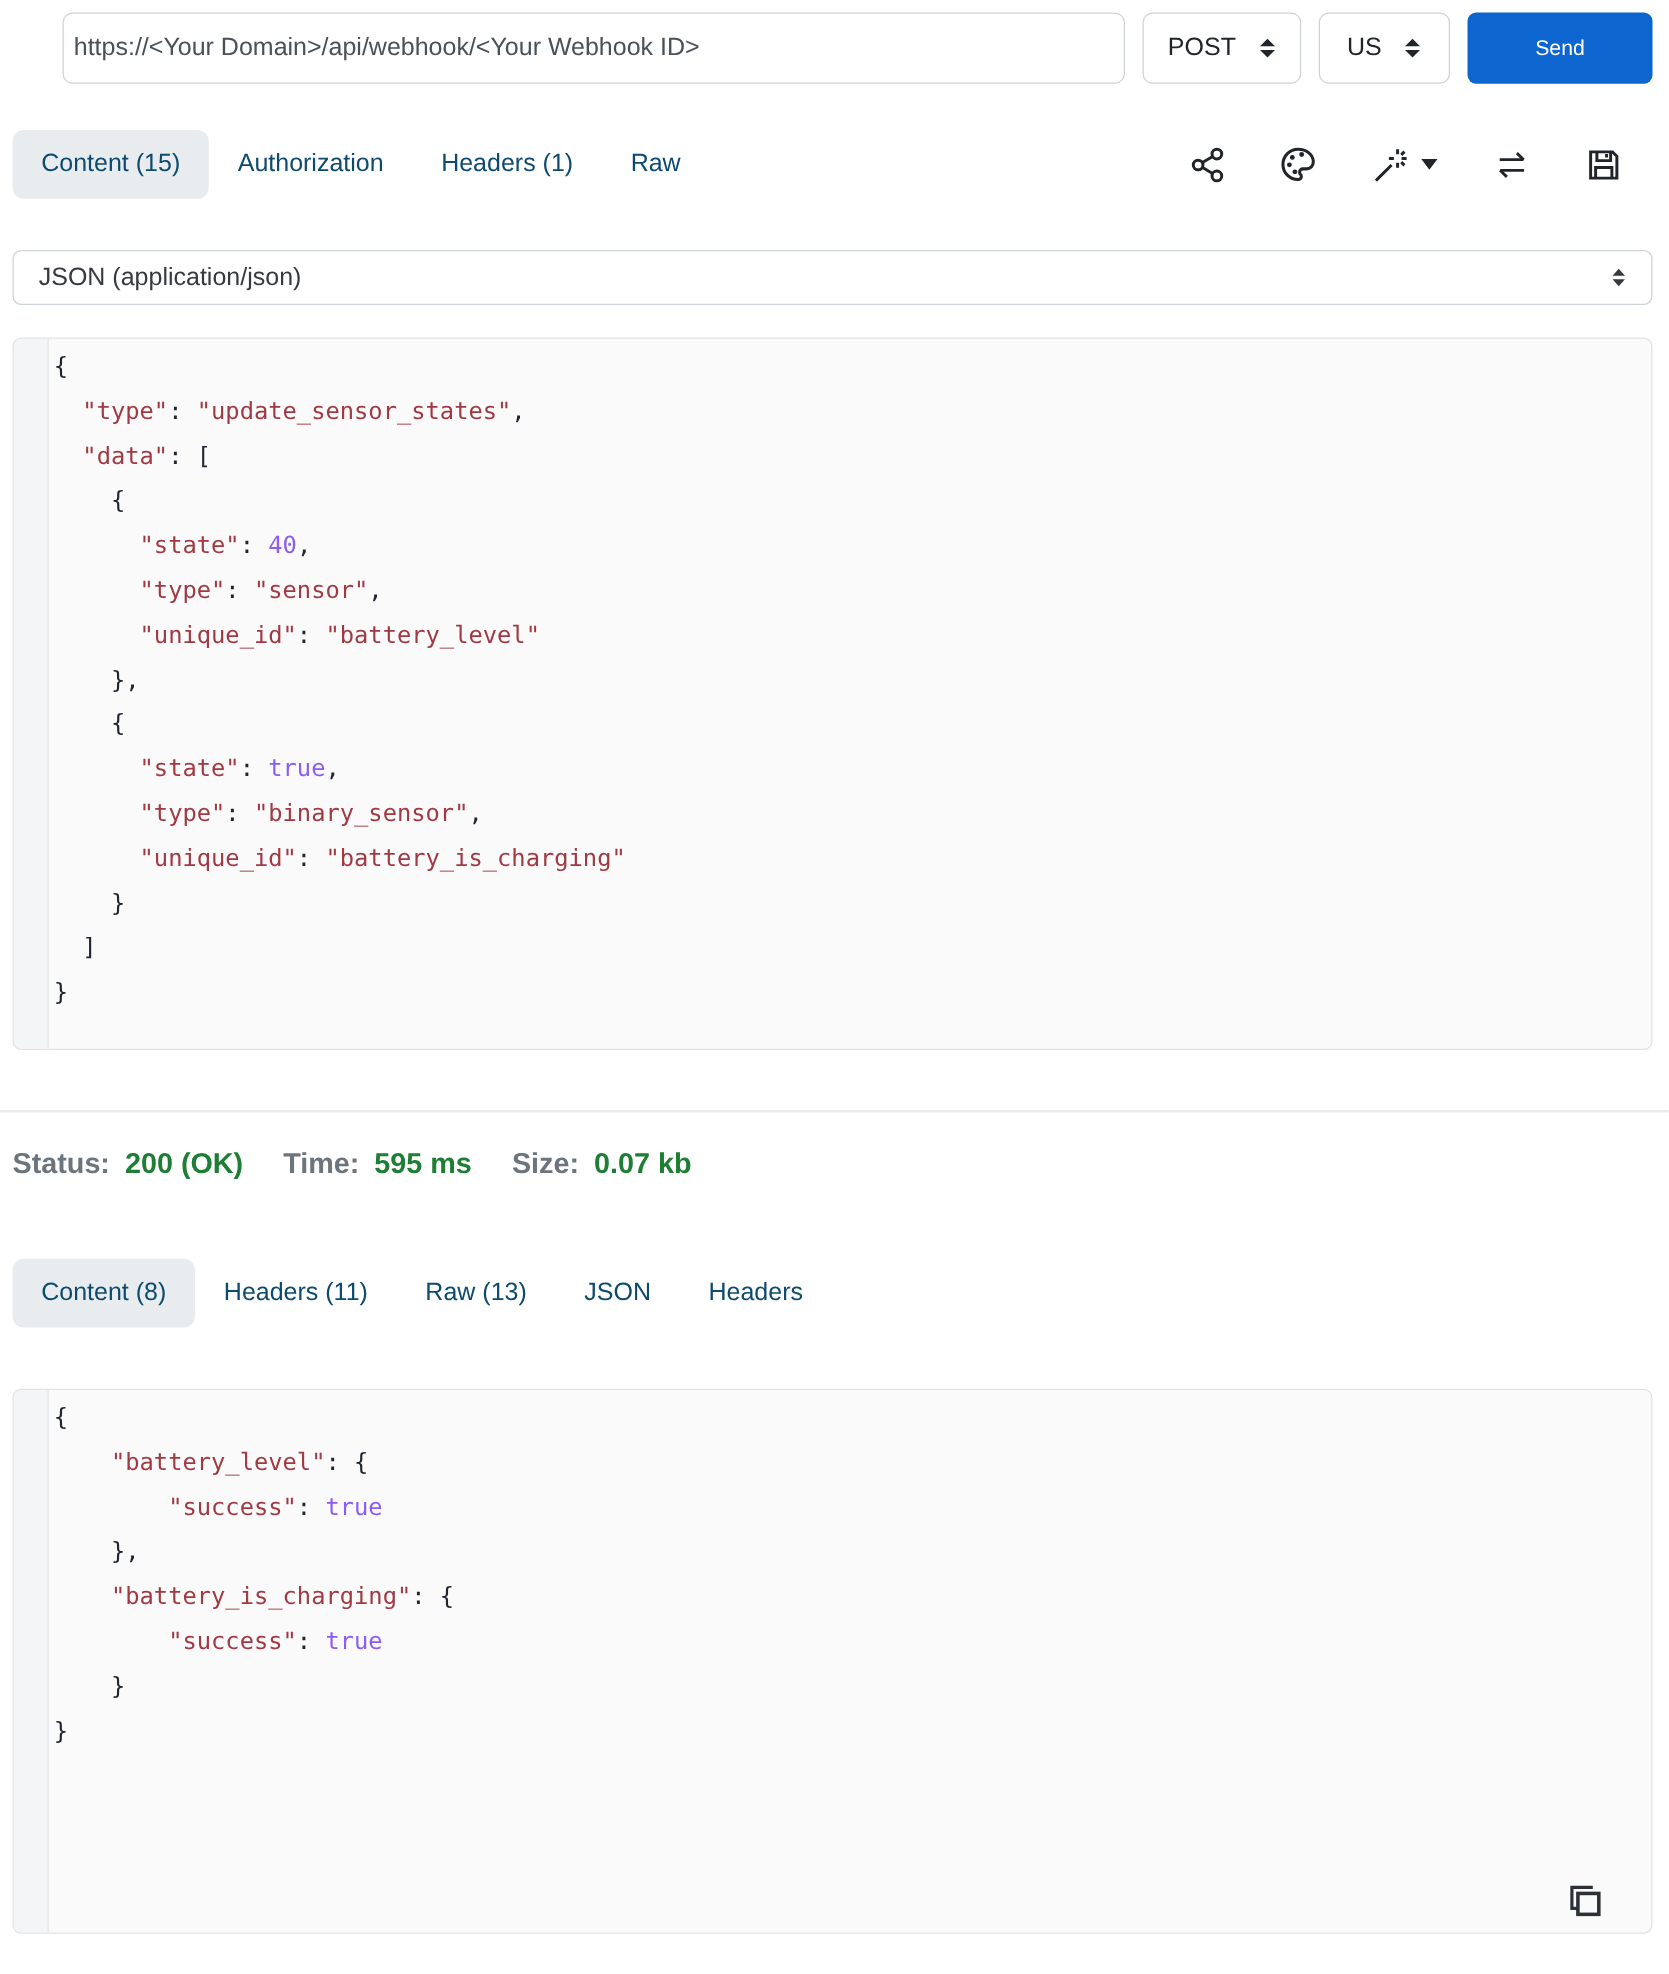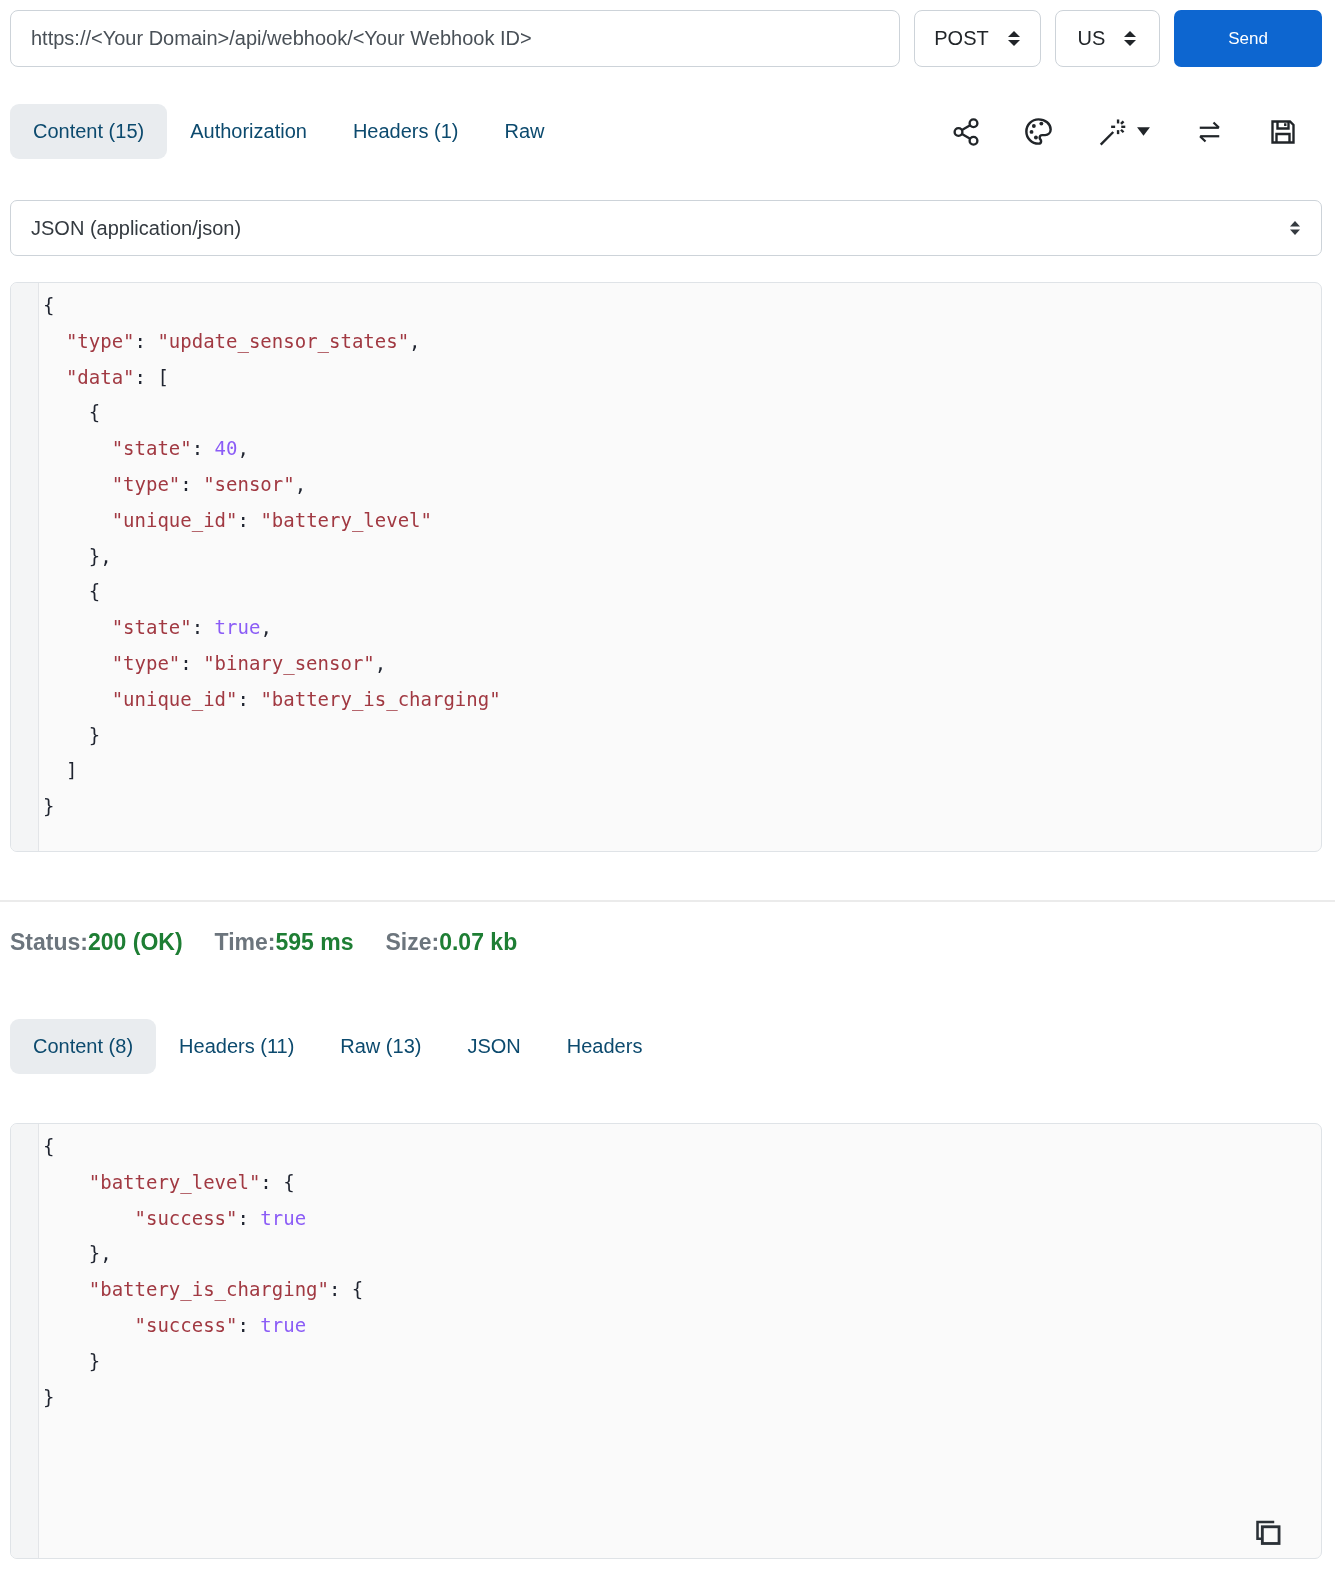--- a/index.html
+++ b/index.html
@@ -18,27 +18,28 @@
     display: flex;
     align-items: stretch;
     margin: 10px 13px 0 10px;
     height: 57px;
     gap: 14px;
   }
   .url-input {
     flex: 1;
     border: 1px solid #cdd3d9;
     border-radius: 8px;
-    padding: 0 20px;
+    padding: 0 8px;
     font-size: 20px;
     font-family: "Liberation Sans", sans-serif;
     color: #495057;
     outline: none;
     background: #fff;
     min-width: 0;
+    margin-left: 40px;
   }
   .select-box {
     border: 1px solid #cdd3d9;
     border-radius: 8px;
     background: #fff;
     display: flex;
     align-items: center;
     justify-content: center;
     gap: 18px;
     font-size: 20px;
@@ -94,21 +95,21 @@
     align-items: center;
     gap: 6px;
     cursor: pointer;
     color: #212529;
   }
   .icon-btn svg { display: block; }
 
   
   .ctype-select {
     margin: 41px 13px 0 10px;
-    height: 56px;
+    height: 44px;
     border: 1px solid #cdd3d9;
     border-radius: 7px;
     background: #fff;
     display: flex;
     align-items: center;
     justify-content: space-between;
     padding: 0 20px;
     font-size: 20px;
     color: #343a40;
     cursor: pointer;
@@ -165,21 +166,21 @@
     width: 100%;
   }
   .status-row {
     display: flex;
     align-items: baseline;
     margin: 27px 13px 0 10px;
     font-size: 23px;
     font-weight: 700;
     height: 34px;
   }
-  .status-pair { display: flex; align-items: center; margin-right: 32px; }
+  .status-pair { display: flex; align-items: center; gap: 12px; margin-right: 32px; }
   .status-label { color: #6c757d; }
   .status-value { color: #1e7e34; }
 </style>
 </head>
 <body>
 
 <div class="page">
 
   <div class="request-bar">
     <input class="url-input" type="text" value="https://&lt;Your Domain&gt;/api/webhook/&lt;Your Webhook ID&gt;" style="">

